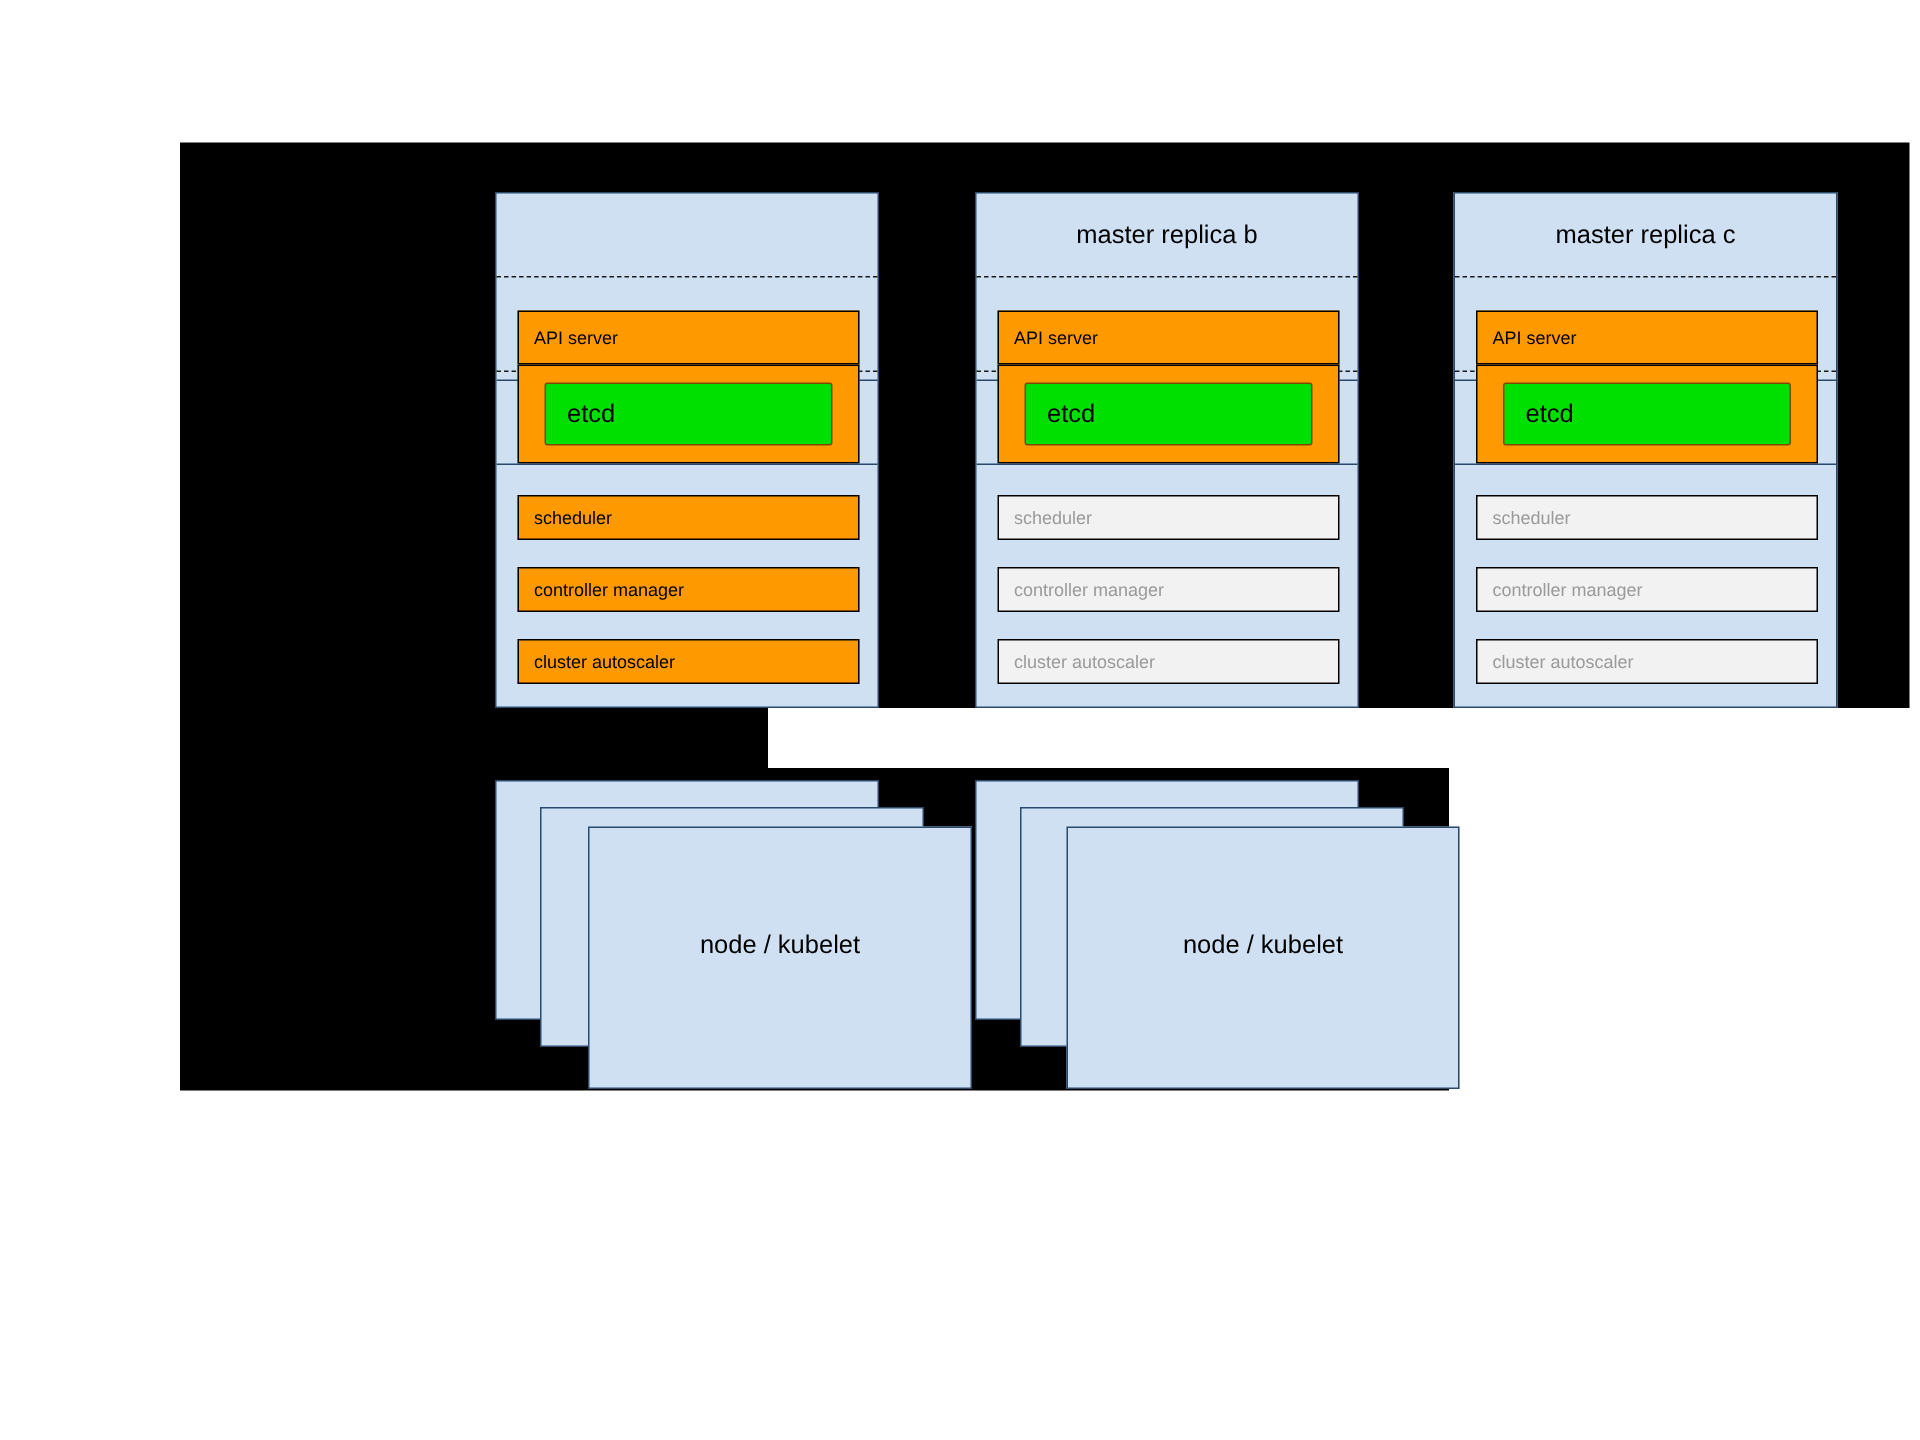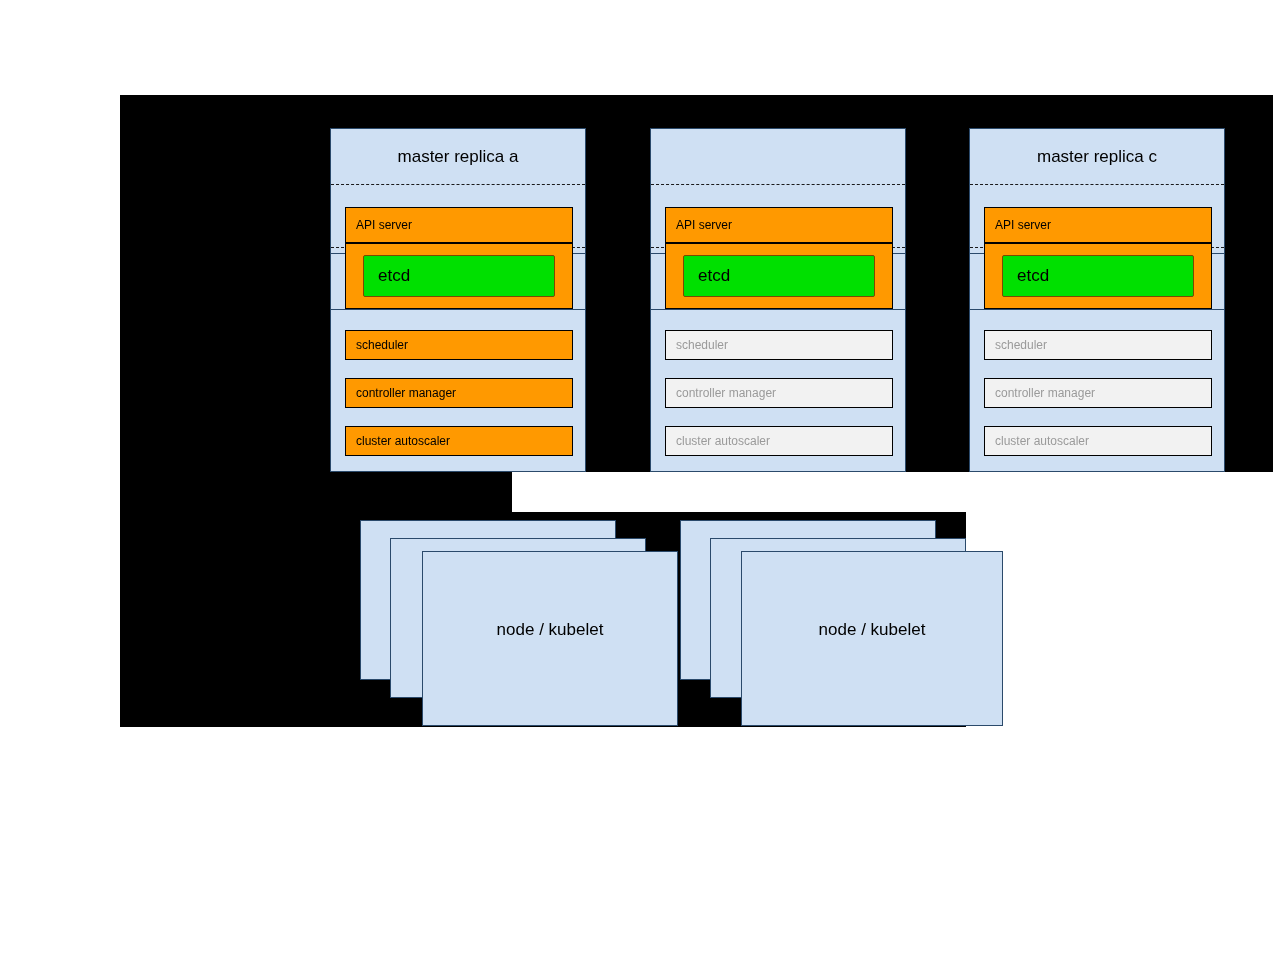--- a/index.html
+++ b/index.html
@@ -49,38 +49,37 @@
     position:absolute;box-sizing:border-box;
     display:flex;align-items:center;padding-left:14px;
     font-size:17px;line-height:20px;
     background:#00e000;color:#000000;
     border:1px solid #7a4b00;
     border-radius:2px;
   }
 
   .node-card{
     position:absolute;box-sizing:border-box;
-    background:#cfe0f3;border:1px solid #2b4a6b;margin-left:30px;
+    background:#cfe0f3;border:1px solid #2b4a6b;
   }
   .node-label{
     position:absolute;left:0;right:0;top:68px;
     text-align:center;font-size:17px;color:#000;line-height:20px;
   }
 </style>
 </head>
 <body>
 
 <div id="stage">
 
   <div class="slab" style="left:120px;  top:95px;  width:1153px; height:377px;"></div>
   <div class="slab" style="left:120px;  top:472px; width:392px;  height:40px;"></div>
   <div class="slab" style="left:120px;  top:512px; width:846px;  height:215px;"></div>
 
   <div class="box replica" style="left:330px; top:128px; width:256px; height:344px;">
-    <div class="replica-title">master replica a</div>
     <div class="dash" style="top:55px;"></div>
 
     <div class="comp active" style="left:14px; top:78px; width:228px; height:36px;">
       <span>API server</span>
     </div>
 
     <div class="dash" style="top:118px;"></div>
     <div class="solid-rule" style="top:124px;"></div>
 
     <div class="comp active" style="left:14px; top:114px; width:228px; height:66px;"></div>
@@ -94,20 +93,21 @@
     </div>
     <div class="comp active" style="left:14px; top:249px; width:228px; height:30px;">
       <span>controller manager</span>
     </div>
     <div class="comp active" style="left:14px; top:297px; width:228px; height:30px;">
       <span>cluster autoscaler</span>
     </div>
   </div>
 
   <div class="box replica" style="left:650px; top:128px; width:256px; height:344px;">
+    <div class="replica-title">master replica b</div>
     <div class="dash" style="top:55px;"></div>
 
     <div class="comp active" style="left:14px; top:78px; width:228px; height:36px;">
       <span>API server</span>
     </div>
 
     <div class="dash" style="top:118px;"></div>
     <div class="solid-rule" style="top:124px;"></div>
 
     <div class="comp active" style="left:14px; top:114px; width:228px; height:66px;"></div>

